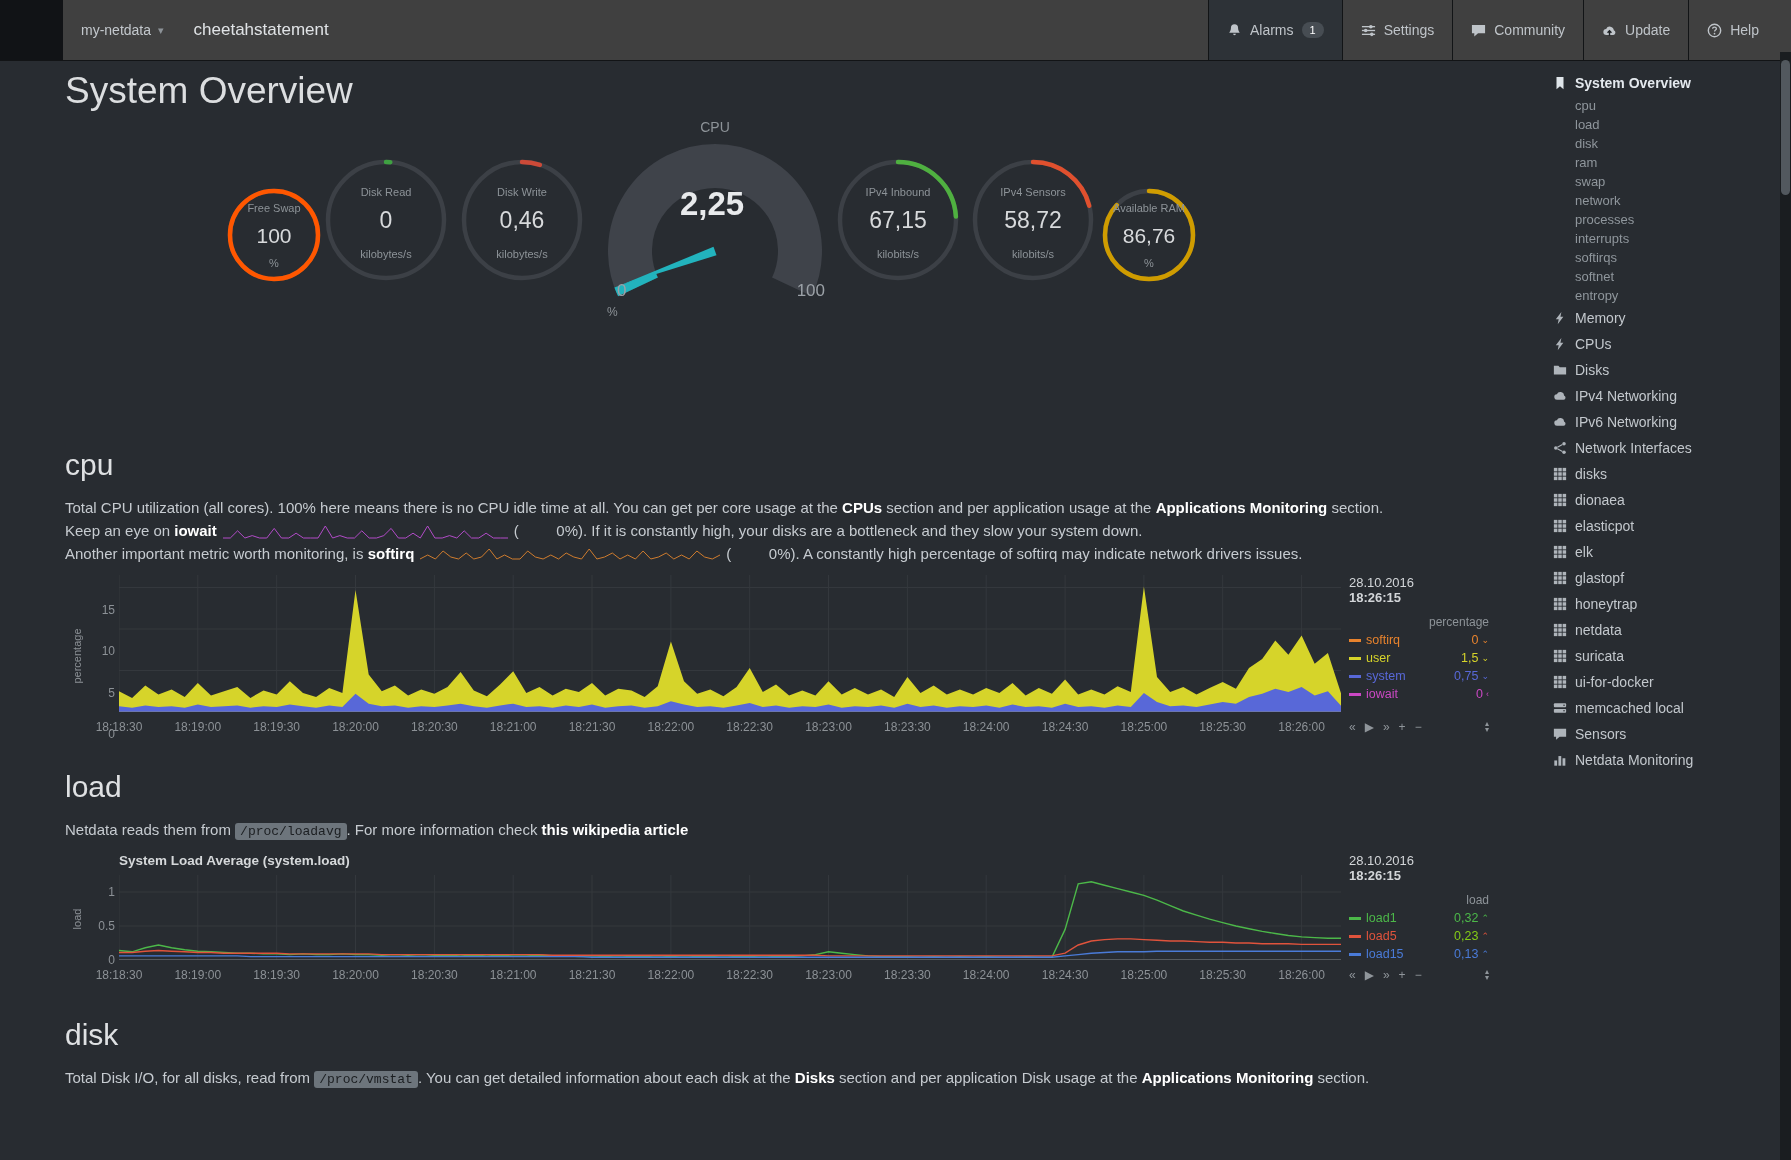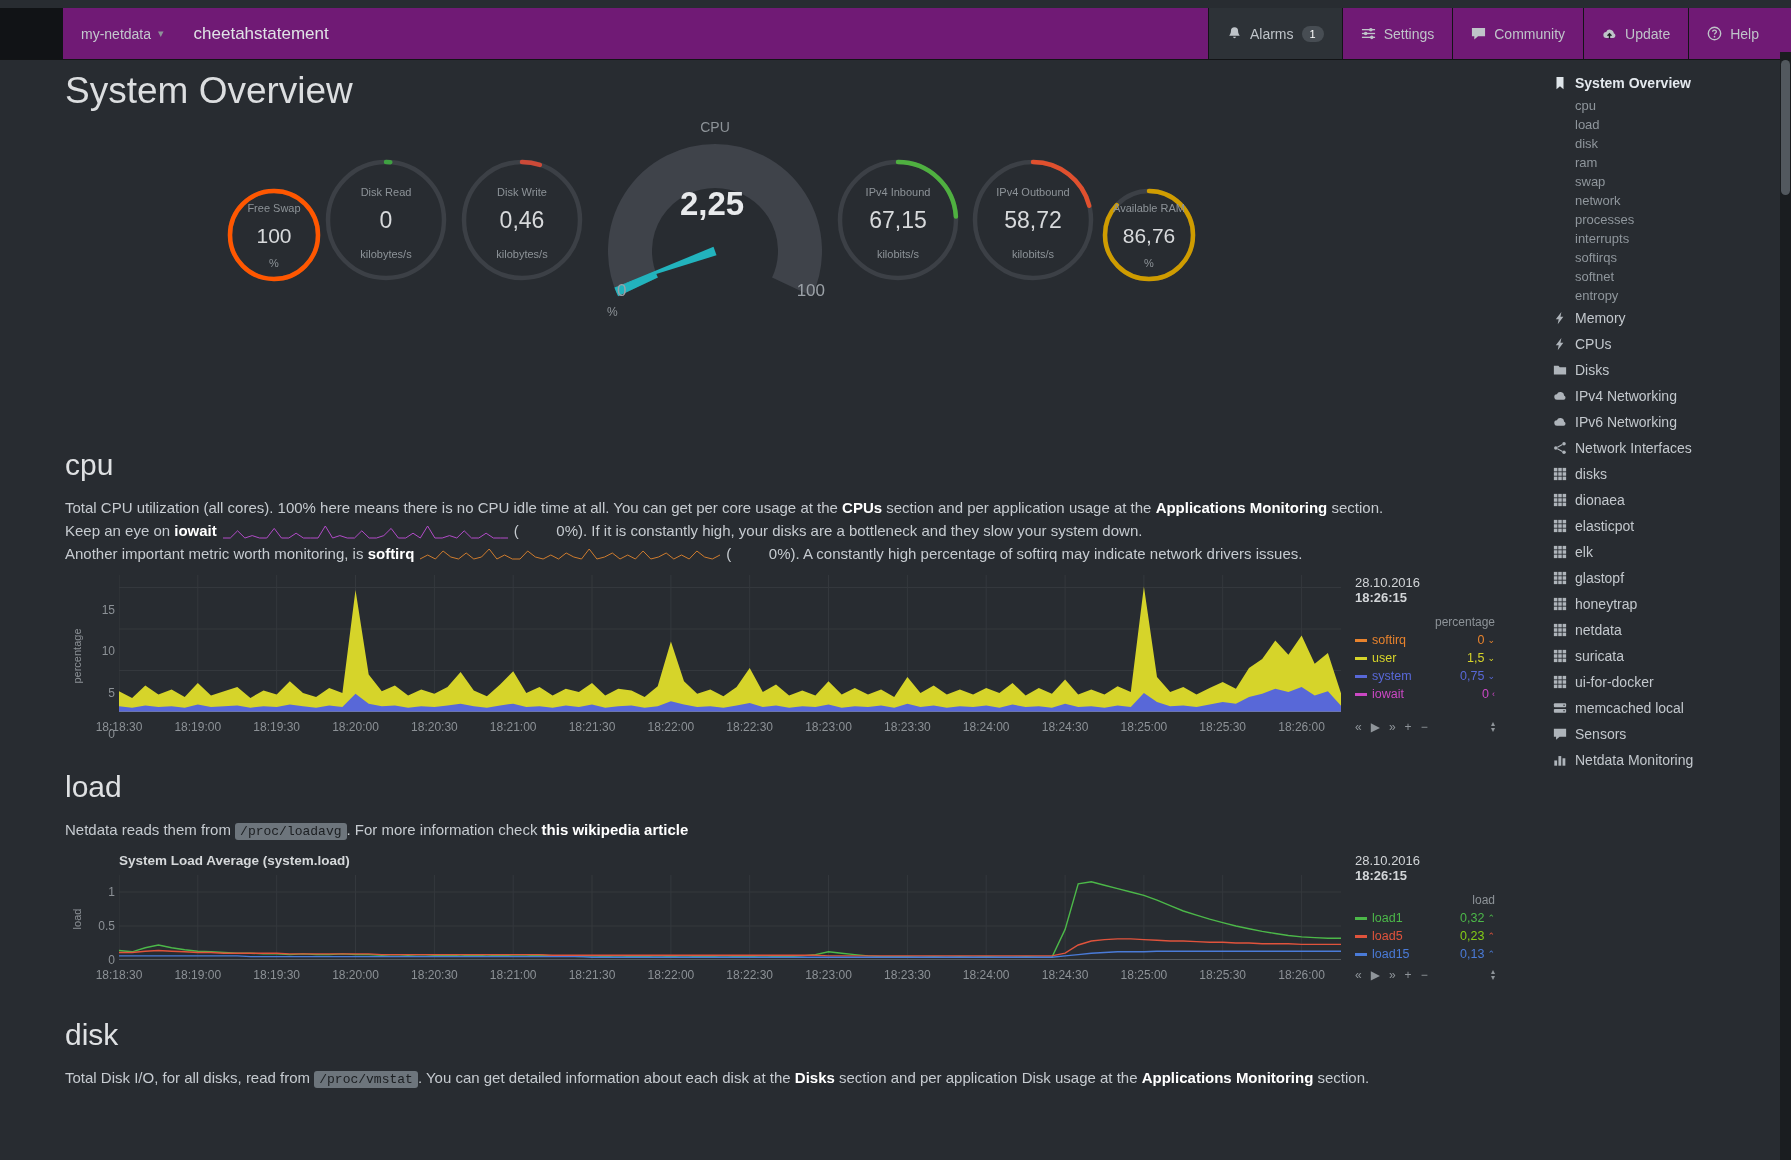--- a/index.html
+++ b/index.html
@@ -1,21 +1,21 @@
 <!DOCTYPE html>
 <html><head>
 <meta charset="utf-8">
 <style>
   * { margin:0; padding:0; box-sizing:border-box; }
   html,body { width:1791px; height:1160px; overflow:hidden;
     background:#282c31; font-family:"Liberation Sans", sans-serif; color:#c6cbd0; }
 
   
-  .navbar { position:absolute; left:0; top:0; width:1791px; height:52px;
-    background:#701a75; border-bottom:1px solid #121416; display:flex; align-items:stretch;margin-top:8px; }
+  .navbar { position:absolute; left:0; top:0; width:1791px; height:61px;
+    background:#404040; border-bottom:1px solid #121416; display:flex; align-items:stretch; }
   .nav-corner { width:63px; background:#111316; }
   .brand { display:flex; align-items:center; gap:7px; padding:0 18px; color:#c3c8cd;
     font-size:14px; cursor:pointer; }
   .brand .caret { color:#8d9398; font-size:11px; }
   .hostname { display:flex; align-items:center; margin-left:12px; font-size:17px; color:#e0e3e6; }
   .nav-menu { margin-left:auto; margin-right:14px; display:flex; align-items:stretch;padding-left:24px; }
   .nav-item { display:flex; align-items:center; gap:8px; padding:0 18px; font-size:14px;
     color:#bfc4c9; border-left:1px solid #121416; cursor:pointer; }
   .nav-item.active { background:#2d3237; }
   .nav-badge { background:#474d53; color:#fff; font-size:11px; border-radius:10px;
@@ -62,21 +62,21 @@
   .axis-title { width:24px; position:relative; }
   .axis-title span { position:absolute; top:50%; left:50%; white-space:nowrap;
     transform:translate(-50%,-50%) rotate(-90deg); font-size:11px; color:#8c9196; }
   .plot-wrap { position:relative; margin-left:30px; }
   .chart-title { height:22px; font-size:13.5px; font-weight:bold; color:#d5d8da; }
   .plot { position:relative; width:1222px; }
   .yticks { position:absolute; left:-34px; top:22px; width:30px; }
   .ytick { position:absolute; right:0; font-size:12px; color:#8c9196; text-align:right; }
   .xlabels { position:relative; height:20px; width:1222px; }
   .xlabel { position:absolute; top:4px; width:80px; text-align:center; font-size:12px; color:#8c9196; }
-  .legend { width:140px; margin-left:14px; display:flex; flex-direction:column; font-size:12.5px; }
+  .legend { width:140px; margin-left:8px; display:flex; flex-direction:column; font-size:12.5px; }
   .legend-date  { color:#d2d5d8; font-size:13px; }
   .legend-date .t { font-weight:bold; }
   .legend-unit { margin-top:10px; text-align:right; color:#8d9398; font-size:12px; }
   .legend-row { display:flex; align-items:center; margin-top:4px; cursor:pointer; }
   .legend-dash { width:12px; height:3px; display:inline-block; margin-right:5px; }
   .legend-val { margin-left:auto; }
   .legend-arrow { font-size:9px; margin-left:3px; }
   .legend-toolbar { margin-top:auto; display:flex; align-items:center; gap:9px;
     color:#8f959a; font-size:12px; height:18px; }
   .legend-toolbar span { cursor:pointer; }
@@ -200,21 +200,21 @@
     </svg>
     <div class="pie-title">IPv4 Inbound</div>
     <div class="pie-value">67,15</div>
     <div class="pie-unit">kilobits/s</div>
   </div>
       <div class="pie medium" style="margin-left: 9px;">
     <svg width="126" height="126">
       <circle cx="63" cy="63" r="58" stroke="#3c4046" stroke-width="4.5" fill="none"></circle>
       <circle cx="63" cy="63" r="58" stroke="#e0502e" stroke-width="4.5" fill="none" stroke-linecap="round" stroke-dasharray="76.5 364.4" transform="rotate(-90 63 63)"></circle>
     </svg>
-    <div class="pie-title">IPv4 Outbound</div>
+    <div class="pie-title">IPv4 Sensors</div>
     <div class="pie-value">58,72</div>
     <div class="pie-unit">kilobits/s</div>
   </div>
       <div class="pie small" style="margin-left: 4px;">
     <svg width="98" height="98">
       <circle cx="49" cy="49" r="44" stroke="#3c4046" stroke-width="4.5" fill="none"></circle>
       <circle cx="49" cy="49" r="44" stroke="#cf9c00" stroke-width="4.5" fill="none" stroke-linecap="round" stroke-dasharray="239.9 276.5" transform="rotate(-90 49 49)"></circle>
     </svg>
     <div class="pie-title">Available RAM</div>
     <div class="pie-value">86,76</div>

